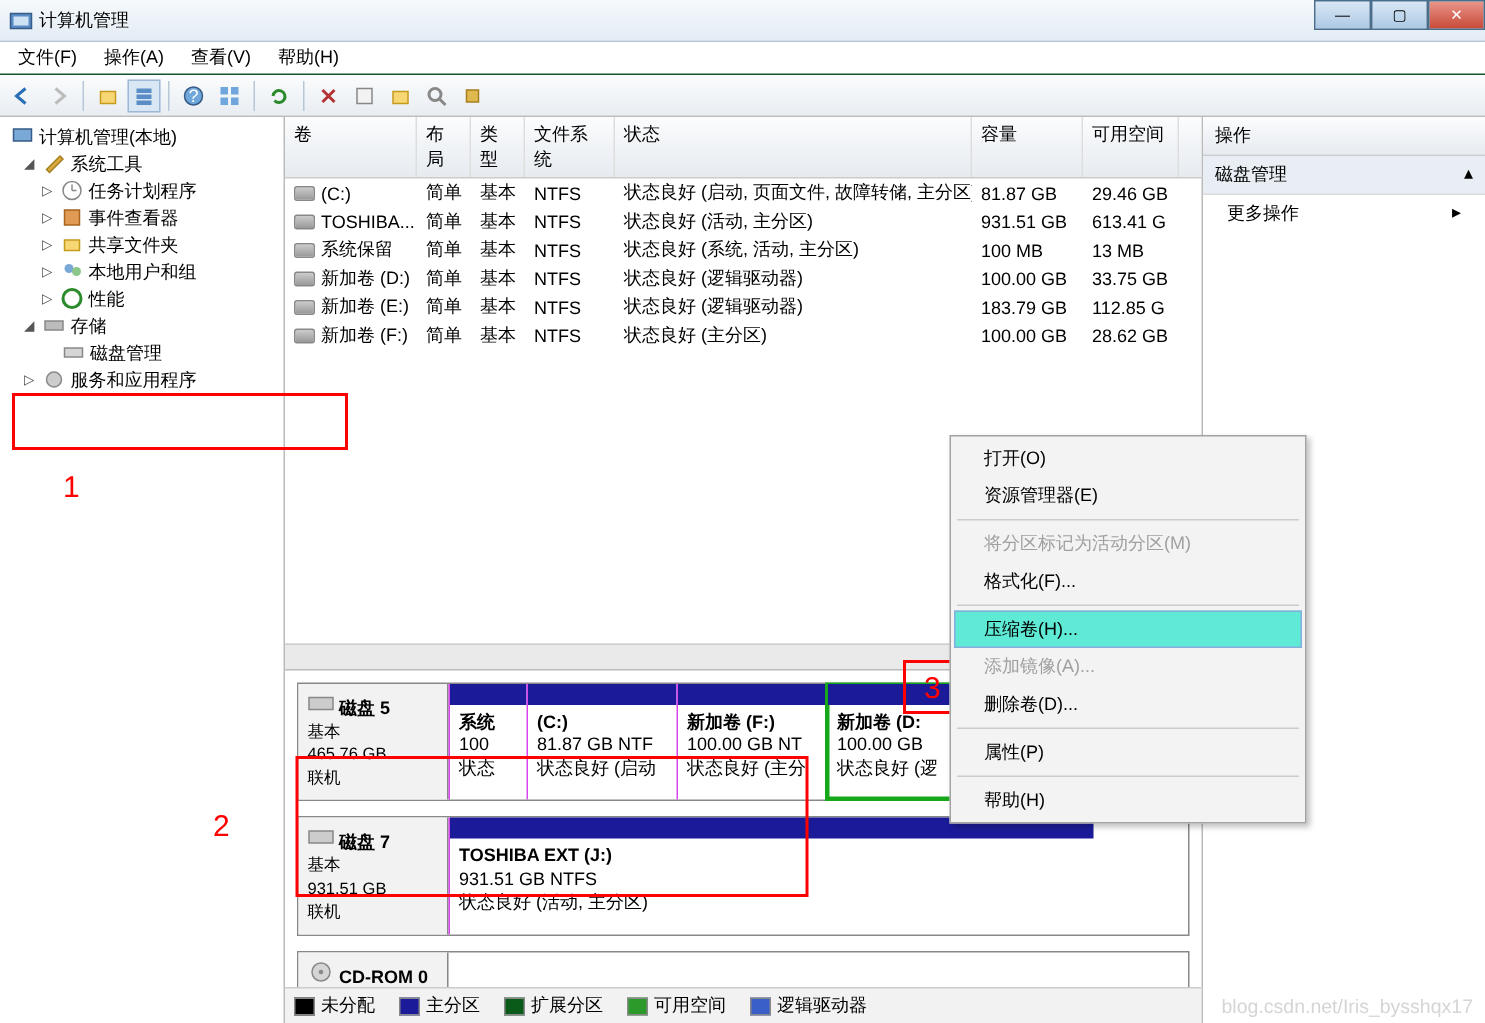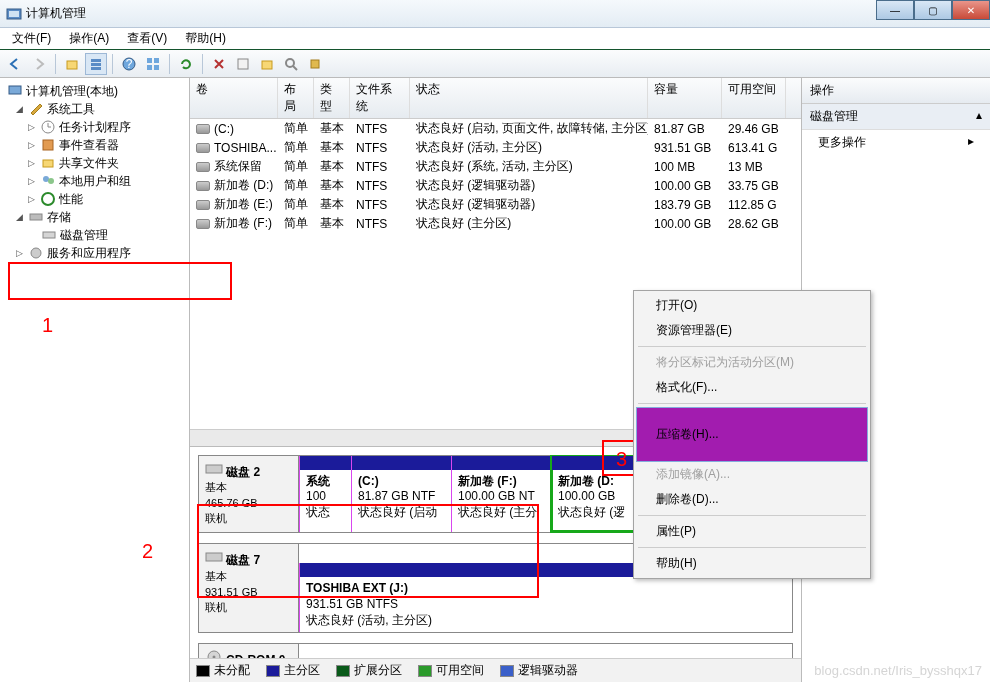--- a/index.html
+++ b/index.html
@@ -59,21 +59,21 @@
 
 .actions { width: 188px; }
 .actions-hdr { background: linear-gradient(#fbfcfd,#e6ebf0); padding: 4px 8px; border-bottom: 1px solid #ccc; }
 .actions-sub { background: #e9eef4; padding: 4px 8px; border-bottom: 1px solid #ddd; display:flex; justify-content:space-between;}
 .actions-item { padding: 4px 16px; display:flex; justify-content:space-between; }
 
 
 .ctxmenu { position: absolute; background: #f3f3f3; border: 1px solid #a3a3a3; box-shadow: 2px 2px 4px rgba(0,0,0,0.25); padding: 2px; z-index: 100; }
 .ctx-item { padding: 4px 20px; white-space: nowrap; }
 .ctx-item.disabled { color: #a0a0a0; }
-.ctx-item.highlight { background: #a21caf; border: 1px solid #84acdd; padding: 18px 19px; }
+.ctx-item.highlight { background: #5eead4; border: 1px solid #84acdd; padding: 3px 19px; }
 .ctx-sep { height: 1px; background: #ccc; margin: 3px 2px; }
 
 
 .annot-box { position: absolute; border: 2px solid #f00; pointer-events: none; z-index: 50; }
 .annot-label { position: absolute; color: #f00; font-size: 20px; font-weight: normal; z-index: 51; }
 
 .watermark { position: absolute; right: 8px; bottom: 4px; color: #d5d5d5; font-size: 13px; z-index: 200; pointer-events:none;}
 </style>
 </head>
 <body>
@@ -349,21 +349,21 @@
         </div>
     </div>
 
     <div style="flex:1"></div>
     <div class="scrollbar-h"></div>
 
     <div class="disk-pane" id="disk-pane">
         <div class="disk-row">
           <div class="disk-info"><svg width="18" height="14">
               <rect x="1" y="3" width="16" height="8" fill="#ccc" stroke="#888"></rect>
-            </svg> <span class="diname">磁盘 2</span><br>基本<br>465.76 GB<br>联机</div>
+            </svg> <span class="diname">磁盘 5</span><br>基本<br>465.76 GB<br>联机</div>
           <div class="disk-parts">
             <div class="part" style="width: 52px;">
               <div class="topbar bar-blue"></div>
               <div class="content"><b>系统</b><br>100<br>状态</div>
             </div>
             <div class="part" style="width: 100px;">
               <div class="topbar bar-blue"></div>
               <div class="content"><b>(C:)</b><br>81.87 GB NTF<br>状态良好 (启动</div>
             </div>
             <div class="part" style="width: 100px;">
@@ -374,21 +374,21 @@
               <div class="topbar bar-blue"></div>
               <div class="content"><b>新加卷  (D:</b><br>100.00 GB<br>状态良好 (逻</div>
             </div>
           </div>
         </div>
         <div class="disk-row">
           <div class="disk-info"><svg width="18" height="14">
               <rect x="1" y="3" width="16" height="8" fill="#ccc" stroke="#888"></rect>
             </svg> <span class="diname">磁盘 7</span><br>基本<br>931.51 GB<br>联机</div>
           <div class="disk-parts">
-            <div class="part" style="width: 430px; margin-top: 19px;">
+            <div class="part" style="width: 430px;">
               <div class="topbar bar-blue"></div>
               <div class="content"><b>TOSHIBA EXT  (J:)</b><br>931.51 GB NTFS<br>状态良好 (活动, 主分区)</div>
             </div>
           </div>
         </div>
         <div class="disk-row" style="height: 40px;">
           <div class="disk-info"><svg width="18" height="14">
               <circle cx="9" cy="7" r="6" fill="#d5d5d5" stroke="#888"></circle>
               <circle cx="9" cy="7" r="1.5" fill="#888"></circle>
             </svg> <span class="diname">CD-ROM 0</span><br>DVD (G:)<br><br></div>

